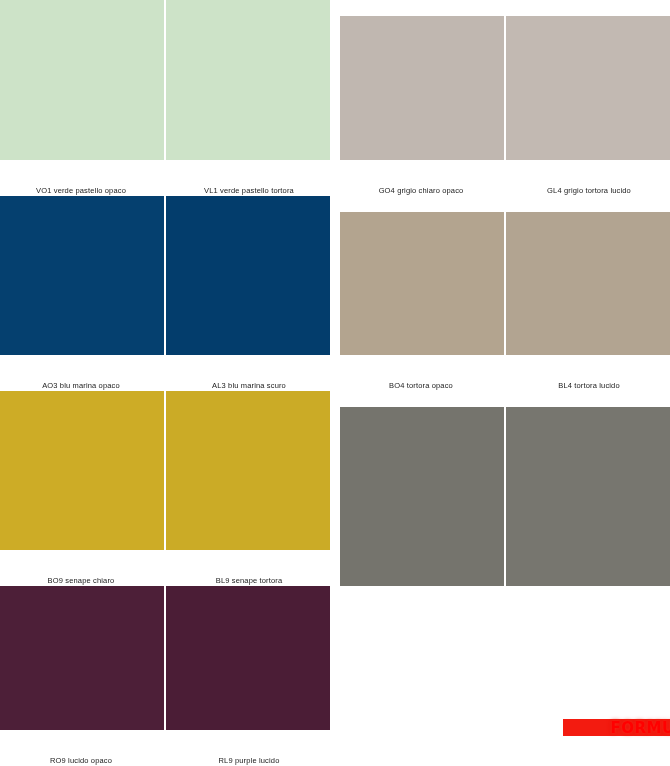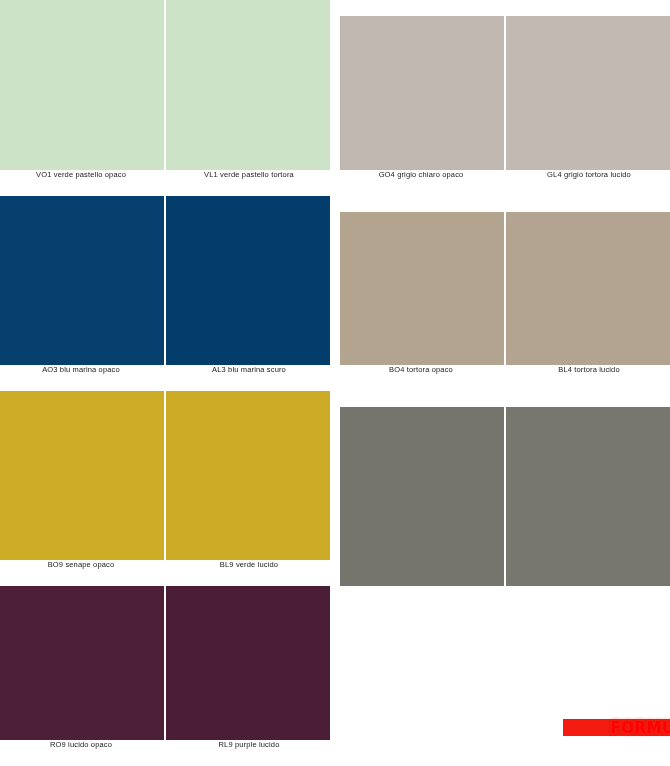--- a/index.html
+++ b/index.html
@@ -54,22 +54,22 @@
 
   .chip {
     flex: 1 1 50%;
     min-width: 0;
   }
 
   .captions {
     flex: 0 0 auto;
     display: flex;
     gap: 6px;
-    height: 26px;
-    align-items: flex-start;
+    height: 36px;
+    align-items: flex-end;
   }
 
   .caption {
     flex: 1 1 50%;
     min-width: 0;
     text-align: center;
     font-size: 7.5px;
     letter-spacing: 0.15px;
     color: #1a1a1a;
     line-height: 10px;
@@ -145,22 +145,22 @@
           <div class="caption">BO4 tortora opaco</div>
           <div class="caption">BL4 tortora lucido</div>
         </div>
       </div>
       <div class="block left">
         <div class="chips">
           <div class="chip" style="background: rgb(205, 172, 38);"></div>
           <div class="chip" style="background: rgb(203, 171, 38);"></div>
         </div>
         <div class="captions">
-          <div class="caption">BO9 senape opaco</div>
-          <div class="caption">BL9 verde lucido</div>
+          <div class="caption">BO9 senape chiaro</div>
+          <div class="caption">BL9 senape tortora</div>
         </div>
       </div>
       <div class="block right">
         <div class="chips">
           <div class="chip" style="background: rgb(117, 116, 109);"></div>
           <div class="chip" style="background: rgb(119, 118, 111);"></div>
         </div>
       </div>
       <div class="block left">
         <div class="chips">

